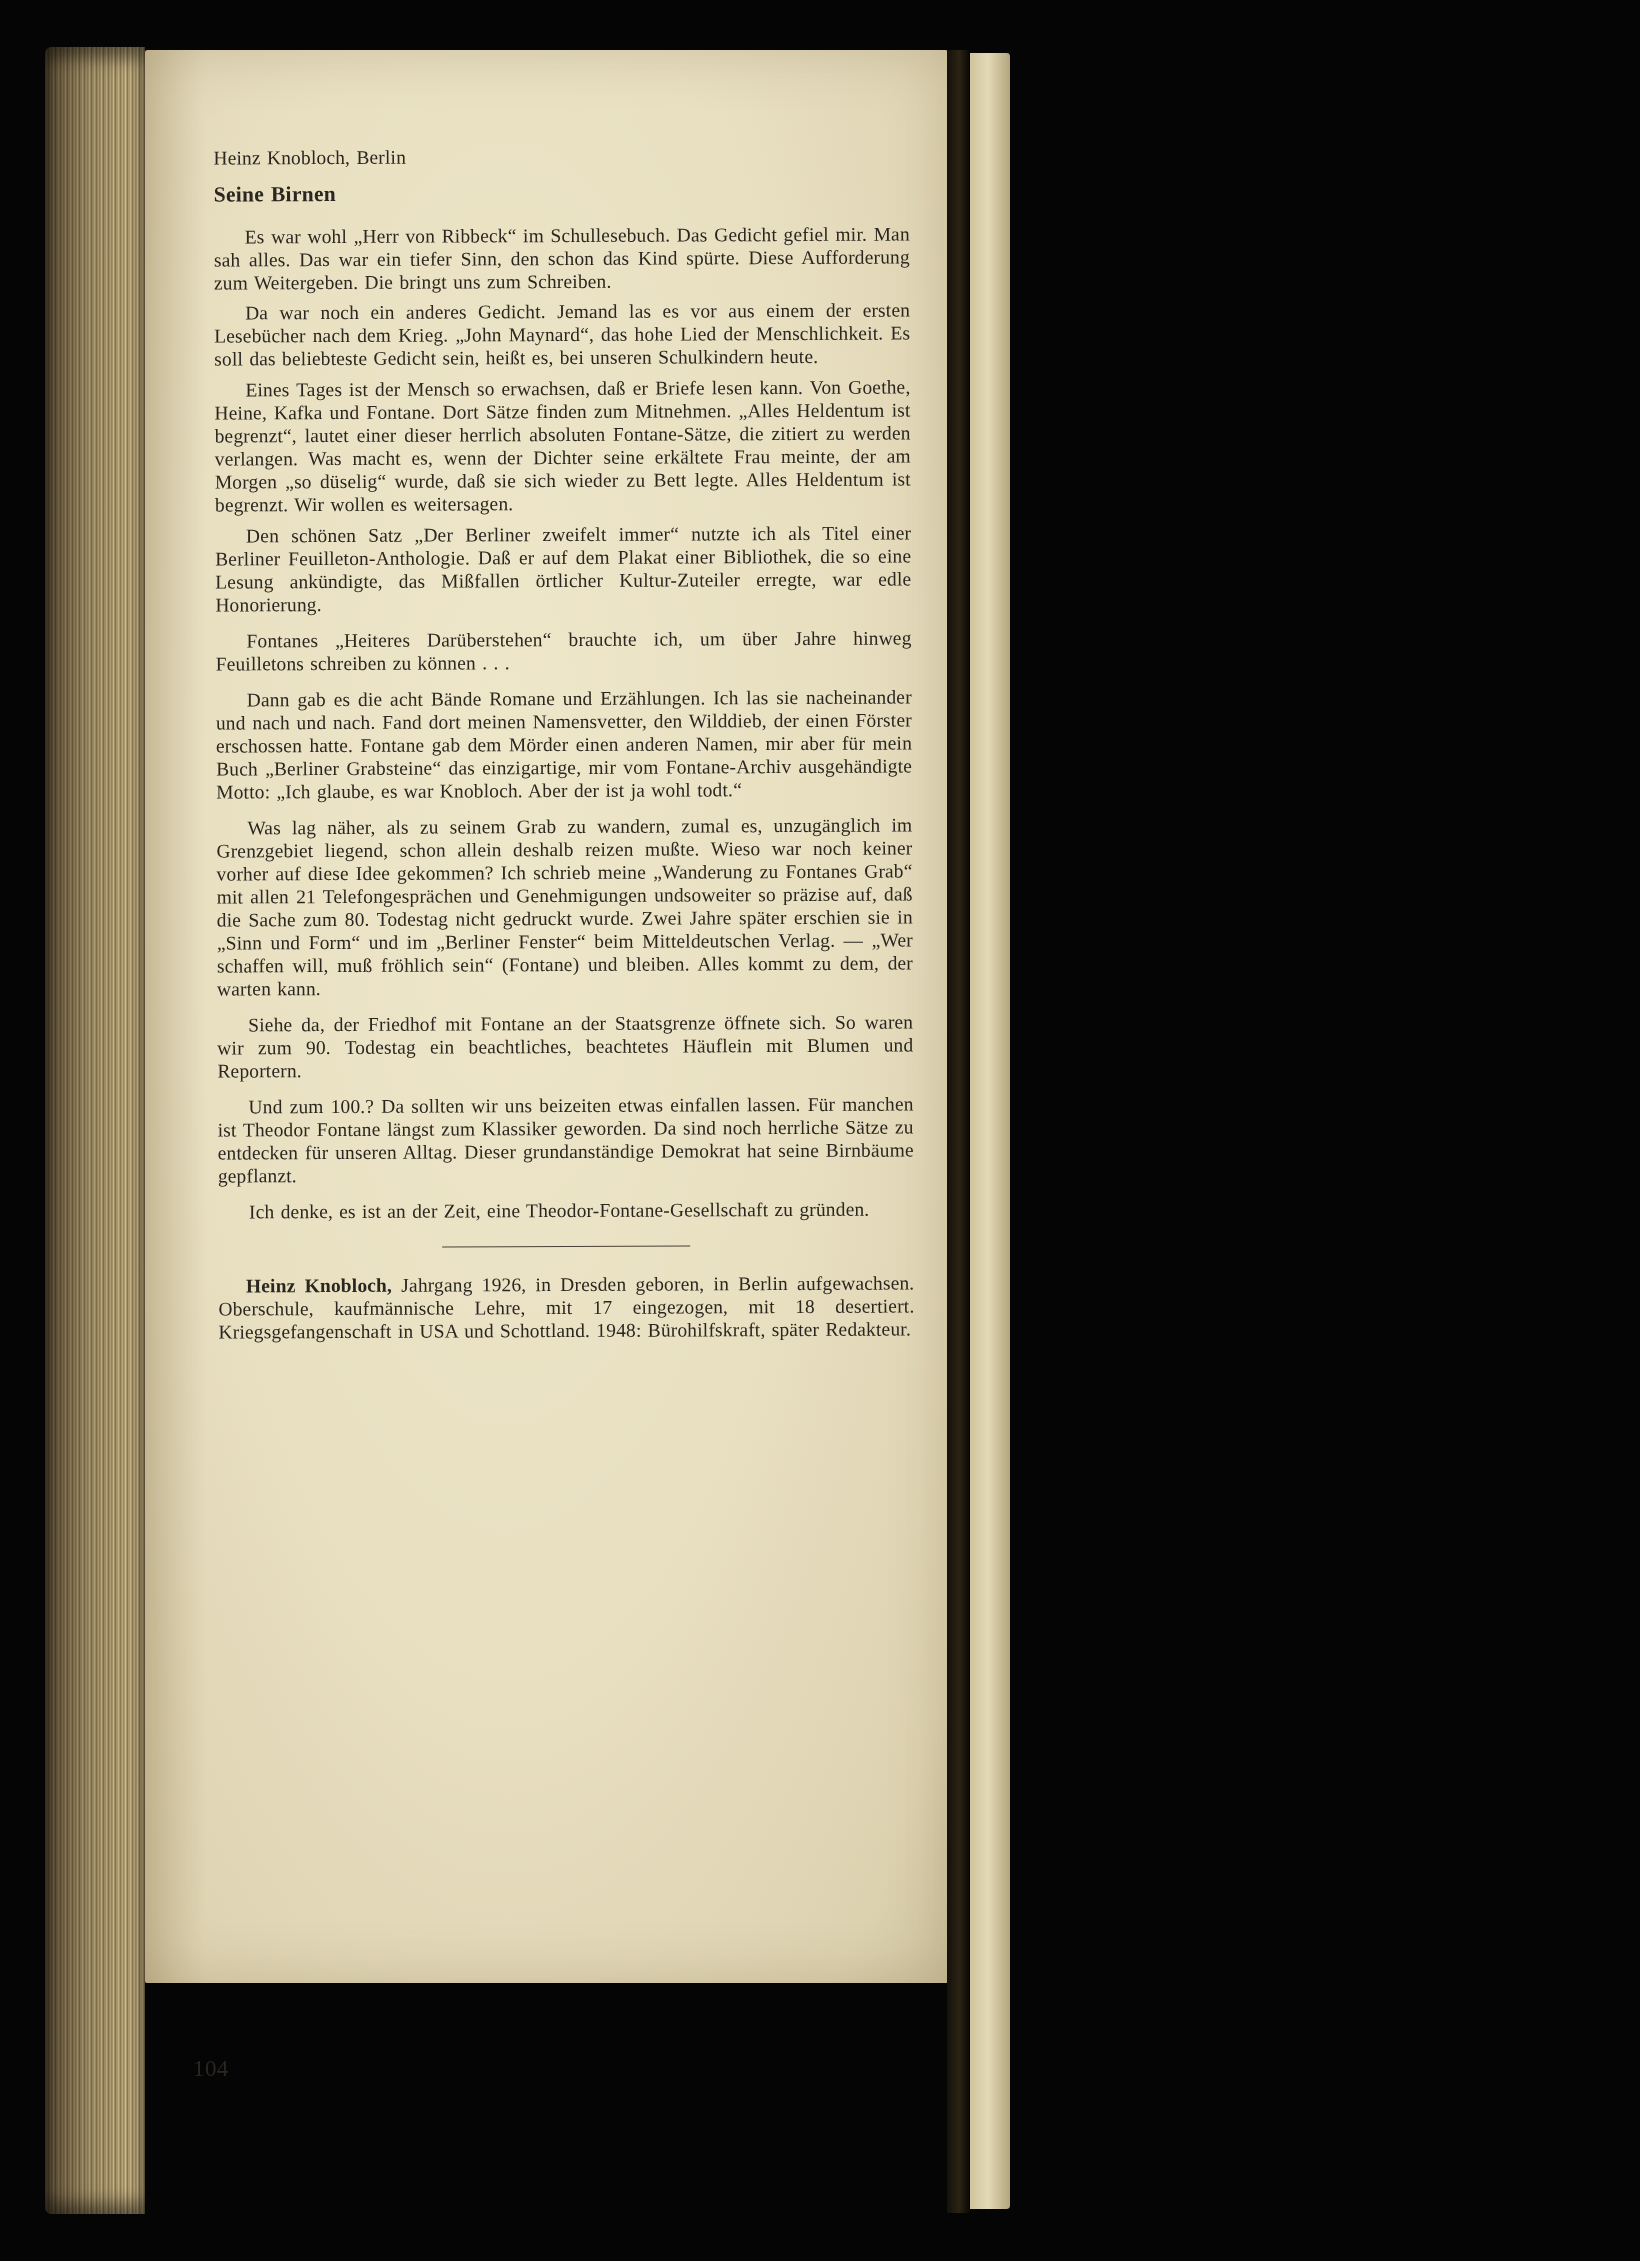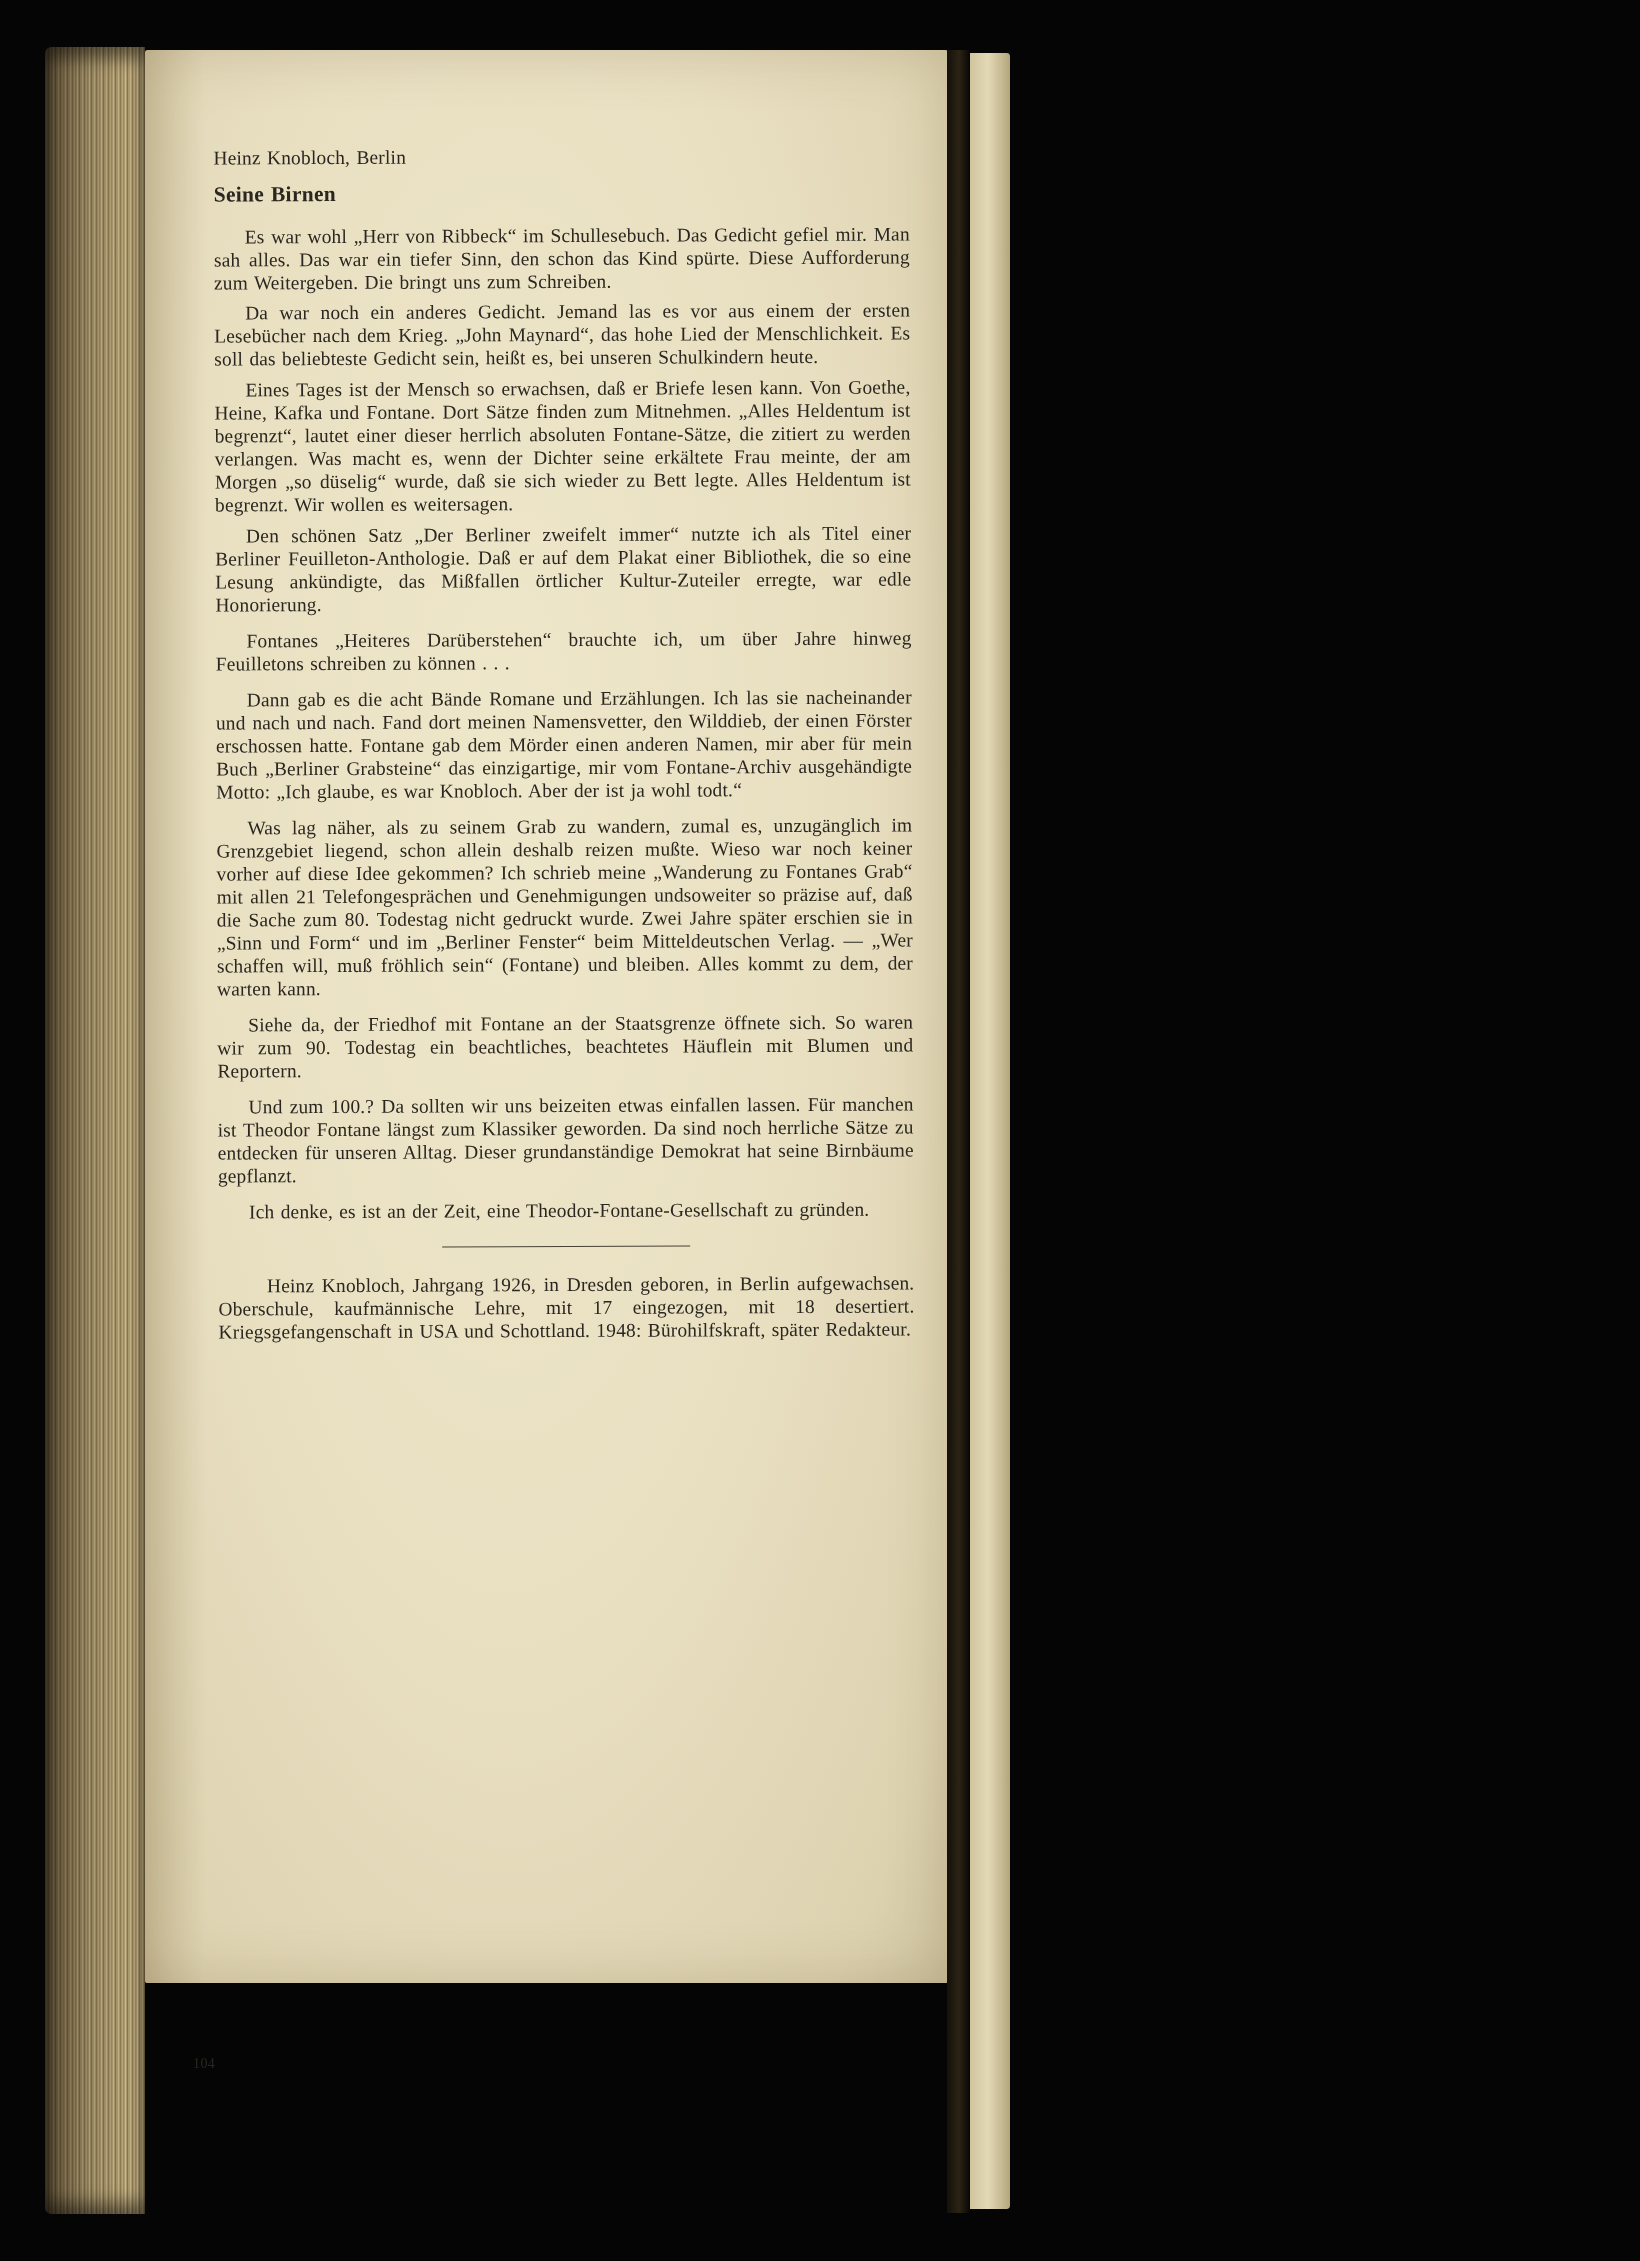--- a/index.html
+++ b/index.html
@@ -83,26 +83,26 @@
 
   .section-divider {
     width: 248px;
     height: 0;
     border: none;
     border-top: 1.7px solid #474136;
     margin: 24px auto 26px auto;
   }
 
   .footer-note { margin: 0; text-indent: 27.6px; }
-  .footer-note .bold-name { font-weight: normal; margin-left: 21px; }
+  .footer-note .bold-name { font-weight: bold; }
 
   .page-number {
     position: absolute;
     left: 48px; top: 2006px;
-    font-size: 14px;
+    font-size: 23px;
     color: #2b2720;
     letter-spacing: 0.4px;
   }
 </style>
 </head>
 <body>
 
 <div class="scan-area">
 
   <div class="page-stack"></div>

